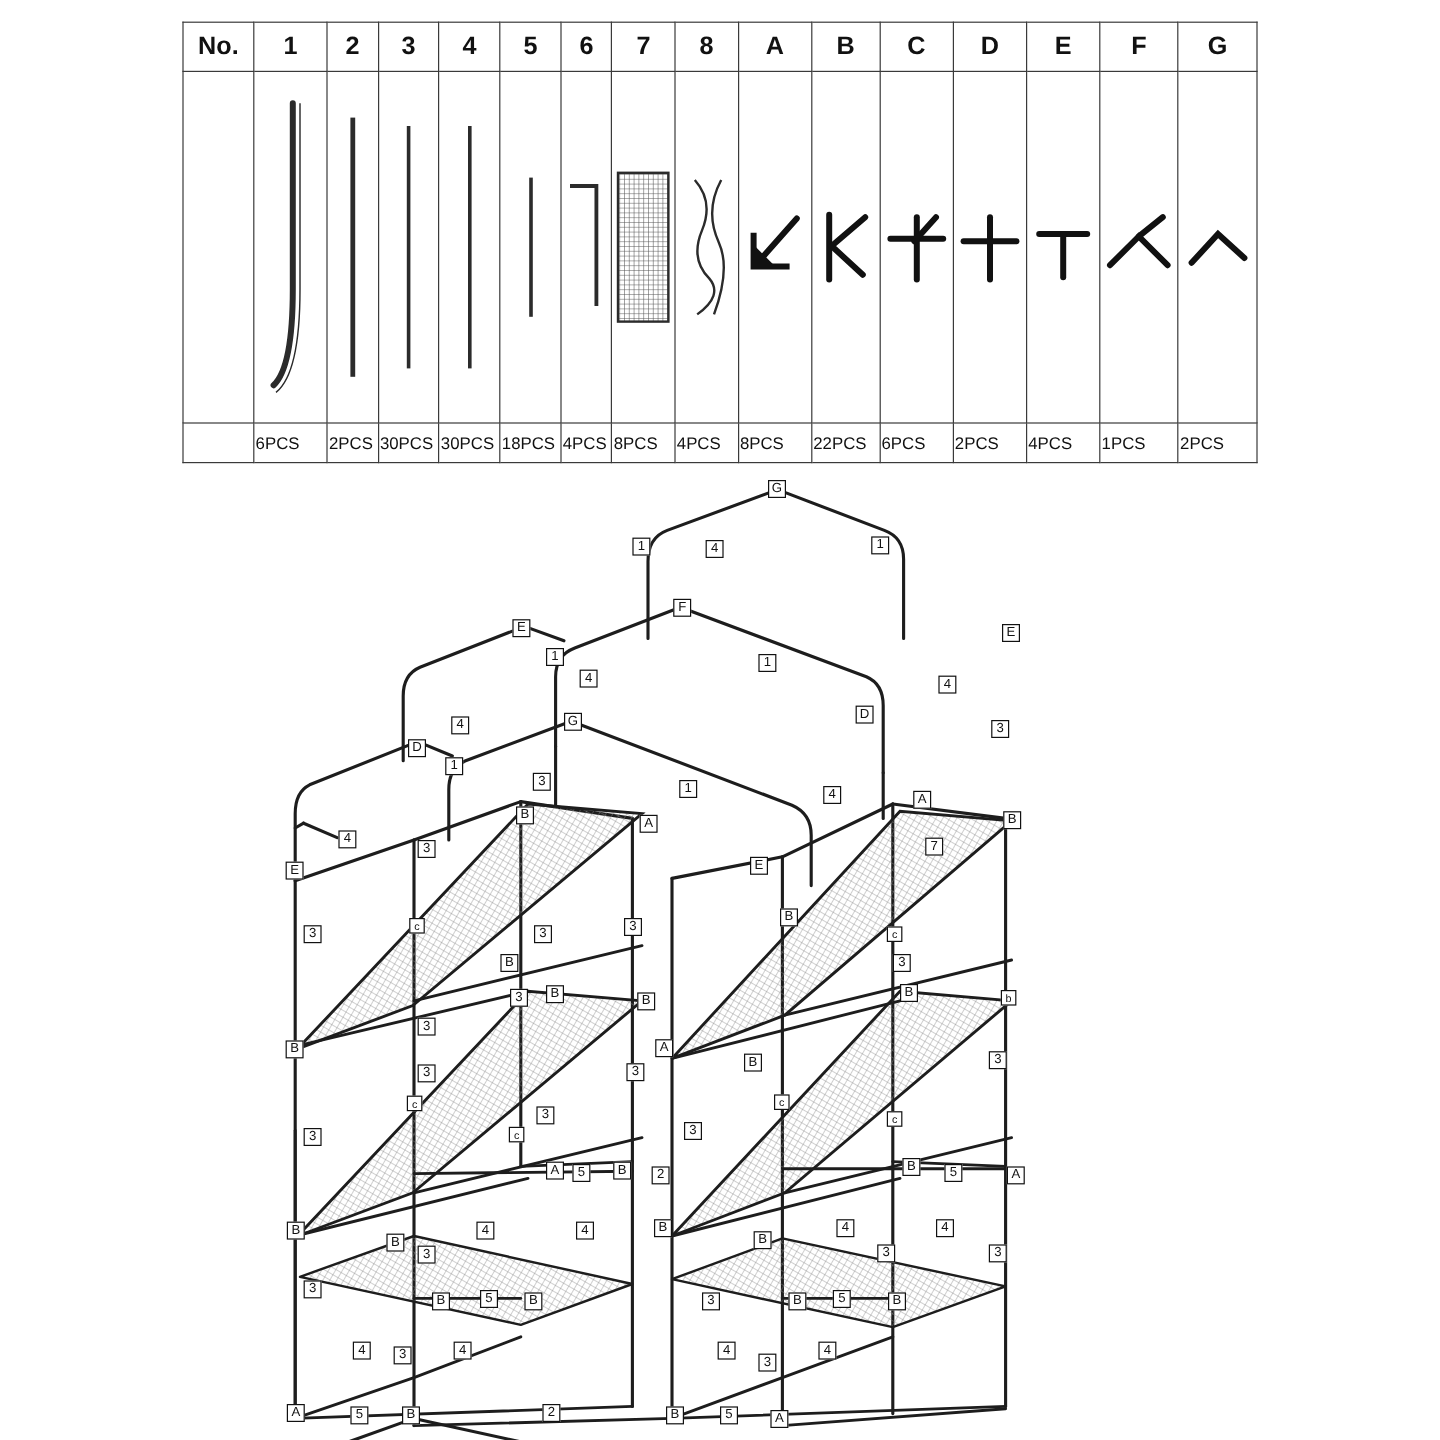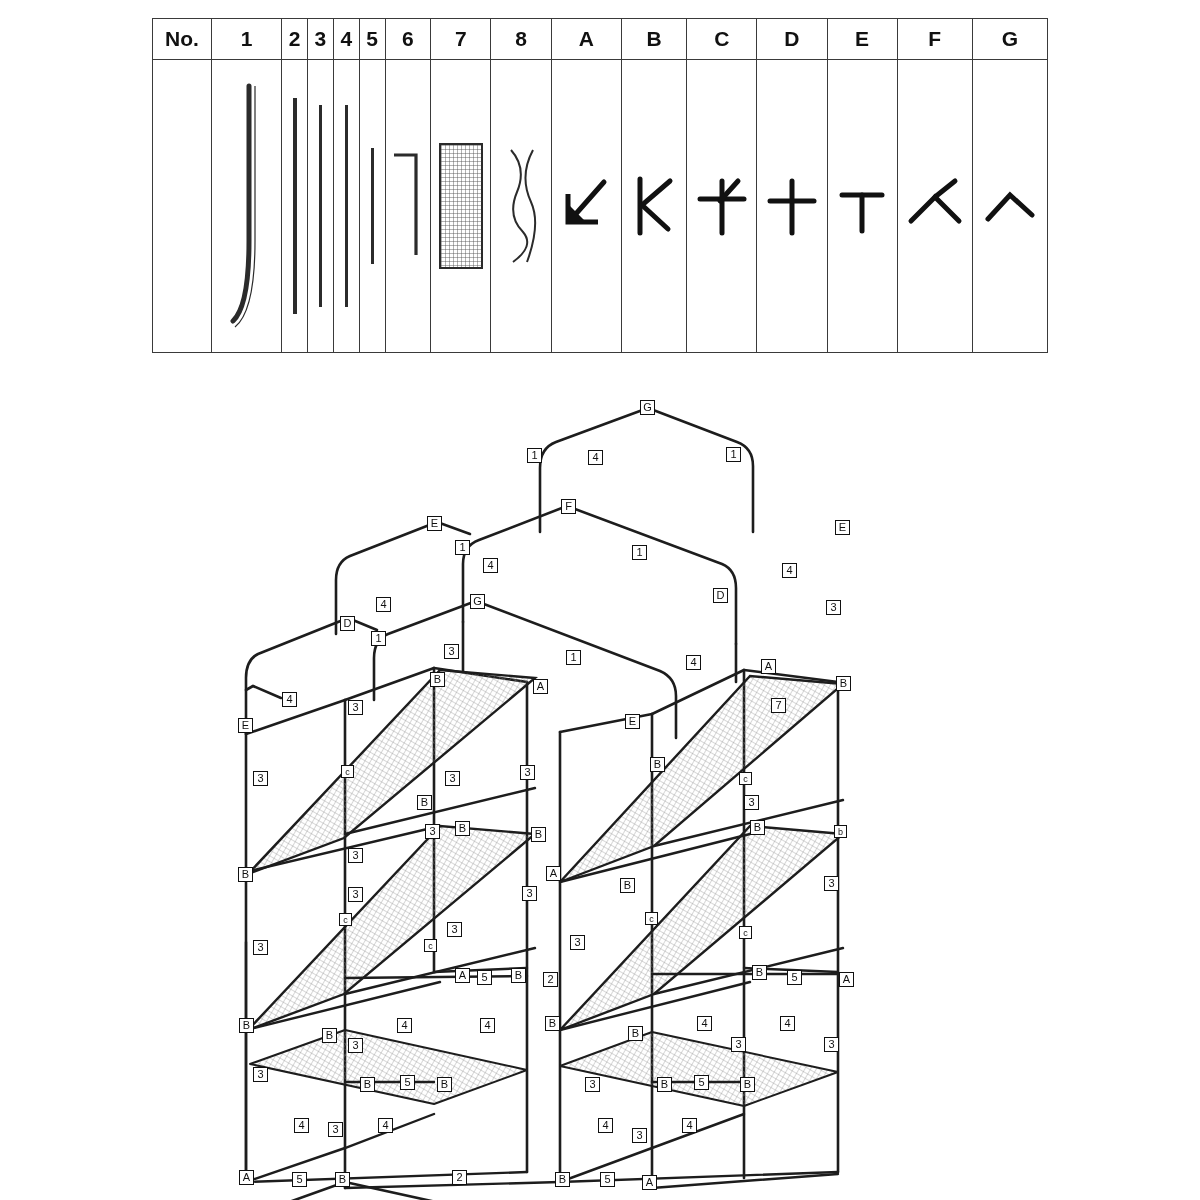--- a/index.html
+++ b/index.html
@@ -188,20 +188,38 @@
 
       <td class="fig">
         <div class="figwrap">
           <svg width="60" height="62" viewBox="0 0 60 62">
             <path d="M8 44 L30 20 L52 40" fill="none" stroke="#111" stroke-width="5" stroke-linecap="round"></path>
           </svg>
         </div>
       </td>
     </tr>
 
+    <tr>
+      <td class="qty"></td>
+      <td class="qty">6PCS</td>
+      <td class="qty">2PCS</td>
+      <td class="qty">30PCS</td>
+      <td class="qty">30PCS</td>
+      <td class="qty">18PCS</td>
+      <td class="qty">4PCS</td>
+      <td class="qty">8PCS</td>
+      <td class="qty">4PCS</td>
+      <td class="qty">8PCS</td>
+      <td class="qty">22PCS</td>
+      <td class="qty">6PCS</td>
+      <td class="qty">2PCS</td>
+      <td class="qty">4PCS</td>
+      <td class="qty">1PCS</td>
+      <td class="qty">2PCS</td>
+    </tr>
   </tbody>
 </table>
 
 <div id="assembly">
   <svg width="1200" height="818" viewBox="0 0 1200 818">
     <defs>
       <pattern id="shelfmesh" width="5" height="5" patternUnits="userSpaceOnUse" patternTransform="rotate(30)">
         <path d="M0 0 H5 M0 0 V5" stroke="#8b8b8b" stroke-width="0.7"></path>
       </pattern>
     </defs>

